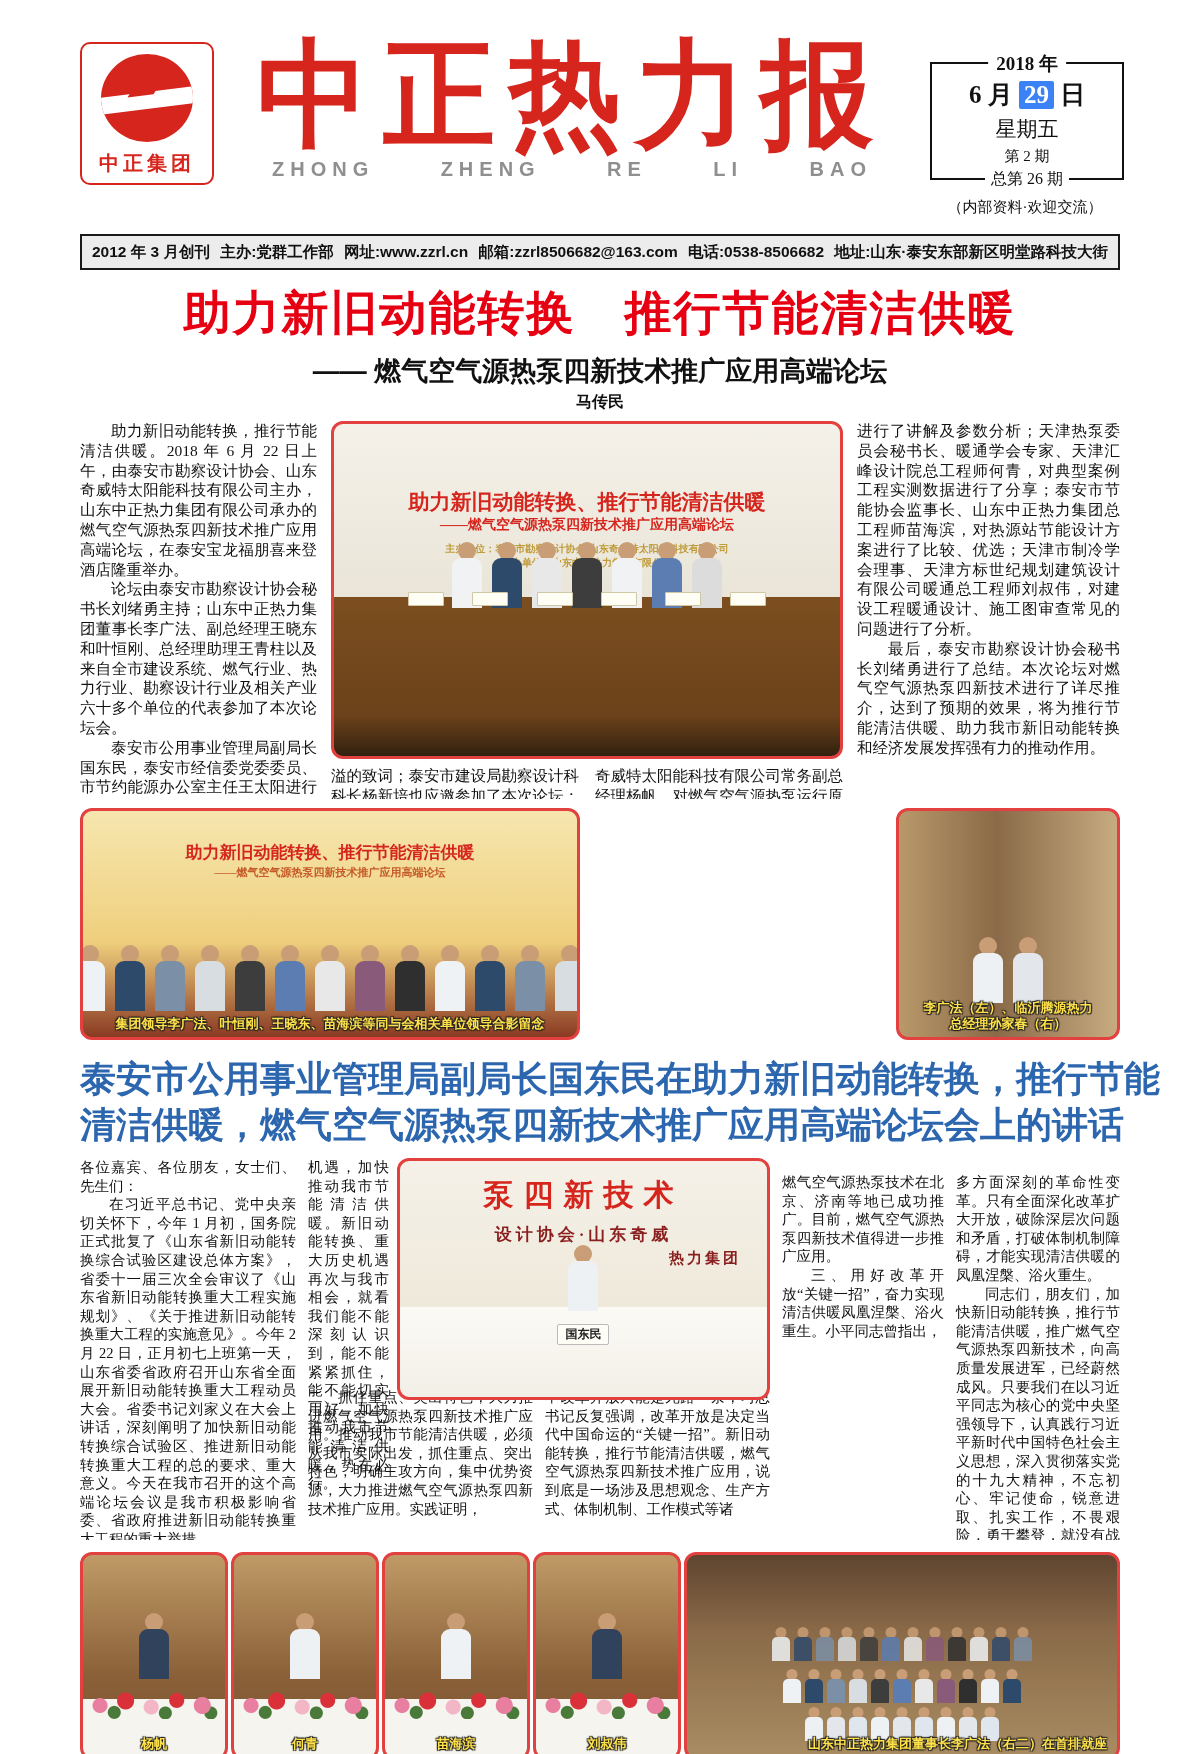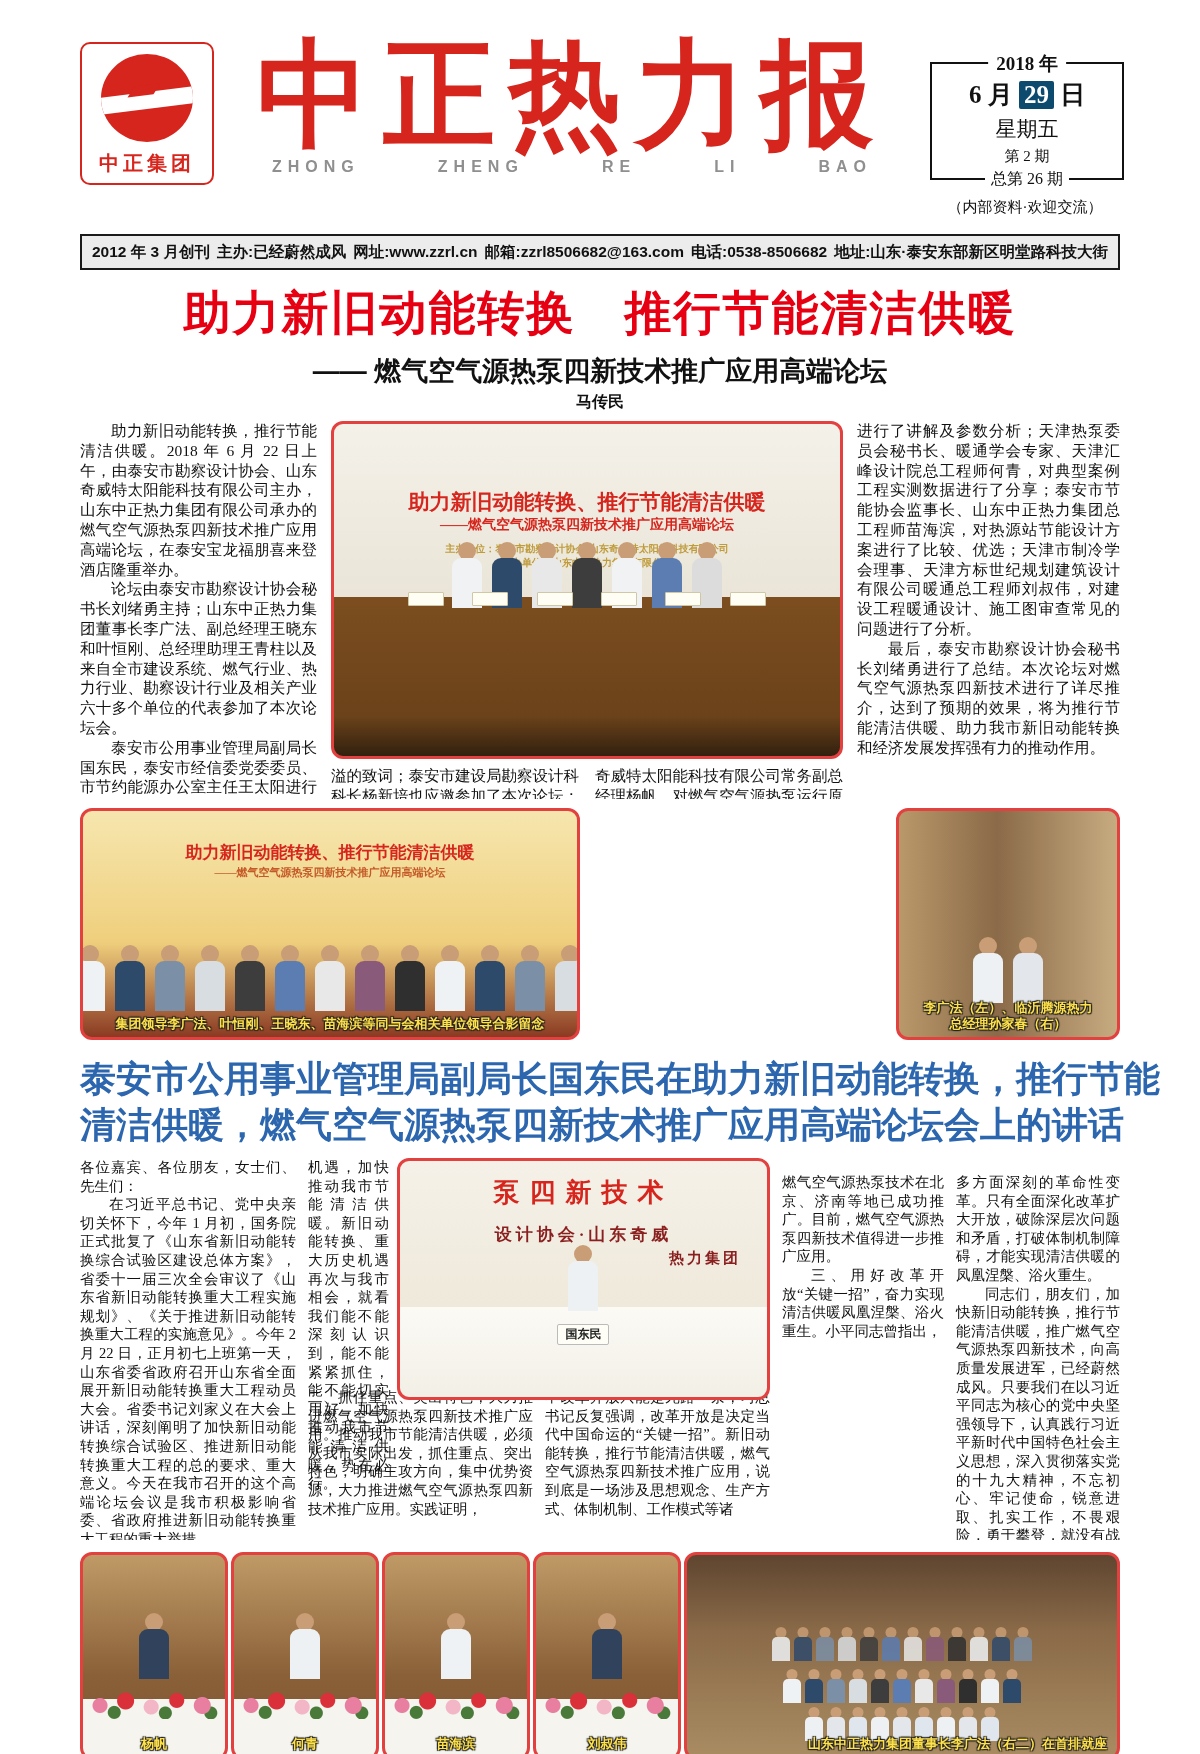--- a/index.html
+++ b/index.html
@@ -11,27 +11,27 @@
   .masthead{display:flex;align-items:flex-start;height:188px;}
   .logo-frame{border:2px solid #d6251d;border-radius:10px;width:118px;padding:10px 6px 6px;text-align:center;margin-top:6px;}
   .logo-circle{position:relative;width:92px;height:88px;margin:0 auto;background:#d6251d;border-radius:50%;overflow:hidden;}
   .logo-circle .band{position:absolute;left:-8px;right:-8px;top:38px;height:17px;background:#fff;transform:skewY(-7deg);}
   .logo-circle .band:after{content:"";position:absolute;left:38px;top:-7px;width:26px;height:10px;background:#d6251d;transform:skewX(-35deg);}
   .logo-company{margin-top:8px;color:#d6251d;font-weight:bold;font-size:20px;letter-spacing:4px;font-family:"Liberation Sans",sans-serif;}
   .title-block{flex:1;text-align:center;padding:0 14px;}
   .paper-title{font-size:112px;line-height:116px;font-weight:bold;color:#d6251d;letter-spacing:14px;
                font-family:"DejaVu Serif","Liberation Serif",serif;transform:scaleY(1.05);white-space:nowrap;}
   .pinyin{display:flex;justify-content:space-between;width:600px;margin:6px auto 0;color:#8f8f8f;
-          font-family:"Liberation Sans",sans-serif;font-weight:bold;font-size:16px;letter-spacing:6px;}
+          font-family:"Liberation Sans",sans-serif;font-weight:bold;font-size:20px;letter-spacing:6px;}
   .date-wrap{width:190px;padding-top:26px;}
   .date-box{position:relative;border:2px solid #111;width:158px;margin:0 auto;padding:14px 16px 12px;text-align:center;}
   .date-year{position:absolute;top:-13px;left:50%;transform:translateX(-50%);background:#fff;padding:0 8px;font-size:19px;font-weight:bold;white-space:nowrap;}
   .date-total{position:absolute;bottom:-12px;left:50%;transform:translateX(-50%);background:#fff;padding:0 6px;font-size:16px;white-space:nowrap;}
   .date-main{font-size:25px;font-weight:bold;white-space:nowrap;}
-  .date-day{display:inline-block;background:#0c4a6e;color:#fff;padding:0 5px;border-radius:2px;}
+  .date-day{display:inline-block;background:#3b82f6;color:#fff;padding:0 5px;border-radius:2px;}
   .date-week{font-size:21px;font-weight:normal;margin-top:4px;}
   .date-issue{font-size:15px;margin-top:4px;}
   .internal-note{text-align:center;font-size:15px;margin-top:18px;white-space:nowrap;}
 
   
   .info-bar{margin-top:10px;border:2px solid #1a1a1a;background:#ececec;height:32px;display:flex;align-items:center;
             justify-content:space-between;padding:0 10px;font-size:15.5px;font-weight:bold;white-space:nowrap;
             font-family:"Liberation Sans",sans-serif;}
 
   
@@ -89,21 +89,21 @@
              font-family:"Liberation Sans","DejaVu Sans",sans-serif;white-space:nowrap;}
   .speech{display:flex;margin-top:10px;height:382px;overflow:hidden;}
   .sp-text{font-size:14.5px;line-height:18.6px;text-align:justify;}
   .sp-text p{margin:0;text-indent:2em;}
   .sp-text p.noindent{text-indent:0;}
   .sp-col1{width:216px;}
   .sp-mid{width:462px;margin:0 12px;}
   .sp-mid-top{display:flex;height:222px;}
   .sp-narrow{width:82px;margin-right:8px;}
   .photo-gdm{width:372px;height:236px;background:linear-gradient(#f5f1e8 0%,#efe9db 62%,#fbfaf5 62%,#f2efe6 100%);}
-  .gdm-big{position:absolute;top:14px;left:0;right:0;text-align:center;color:#d6251d;font-weight:900;font-size:26px;
+  .gdm-big{position:absolute;top:14px;left:0;right:0;text-align:center;color:#d6251d;font-weight:900;font-size:30px;
            letter-spacing:10px;font-family:"Liberation Sans",sans-serif;}
   .gdm-mid{position:absolute;top:62px;left:0;right:0;text-align:center;color:#8a1f1f;font-weight:bold;font-size:17px;letter-spacing:4px;}
   .gdm-mid2{position:absolute;top:88px;right:26px;color:#8a1f1f;font-weight:bold;font-size:15px;letter-spacing:3px;}
   .sp-mid-bottom{display:flex;margin-top:8px;}
   .sp-mid-bottom div{width:225px;}
   .sp-mid-bottom div:first-child{margin-right:12px;}
   .sp-right{display:flex;margin-top:15px;}
   .sp-col4{width:162px;margin-right:12px;}
   .sp-col5{width:164px;}
 
@@ -158,21 +158,21 @@
           <div class="date-week">星期五</div>
           <div class="date-issue">第 2 期</div>
           <div class="date-total">总第 26 期</div>
         </div>
         <div class="internal-note">（内部资料·欢迎交流）</div>
       </div>
     </div>
 
     <div class="info-bar">
       <span>2012 年 3 月创刊</span>
-      <span>主办:已经蔚然成风</span>
+      <span>主办:党群工作部</span>
       <span>网址:www.zzrl.cn</span>
       <span>邮箱:zzrl8506682@163.com</span>
       <span>电话:0538-8506682</span>
       <span>地址:山东·泰安东部新区明堂路科技大街</span>
     </div>
 
     <div class="headline1">助力新旧动能转换　推行节能清洁供暖</div>
     <div class="subtitle1">—— 燃气空气源热泵四新技术推广应用高端论坛</div>
     <div class="byline">马传民</div>
 

